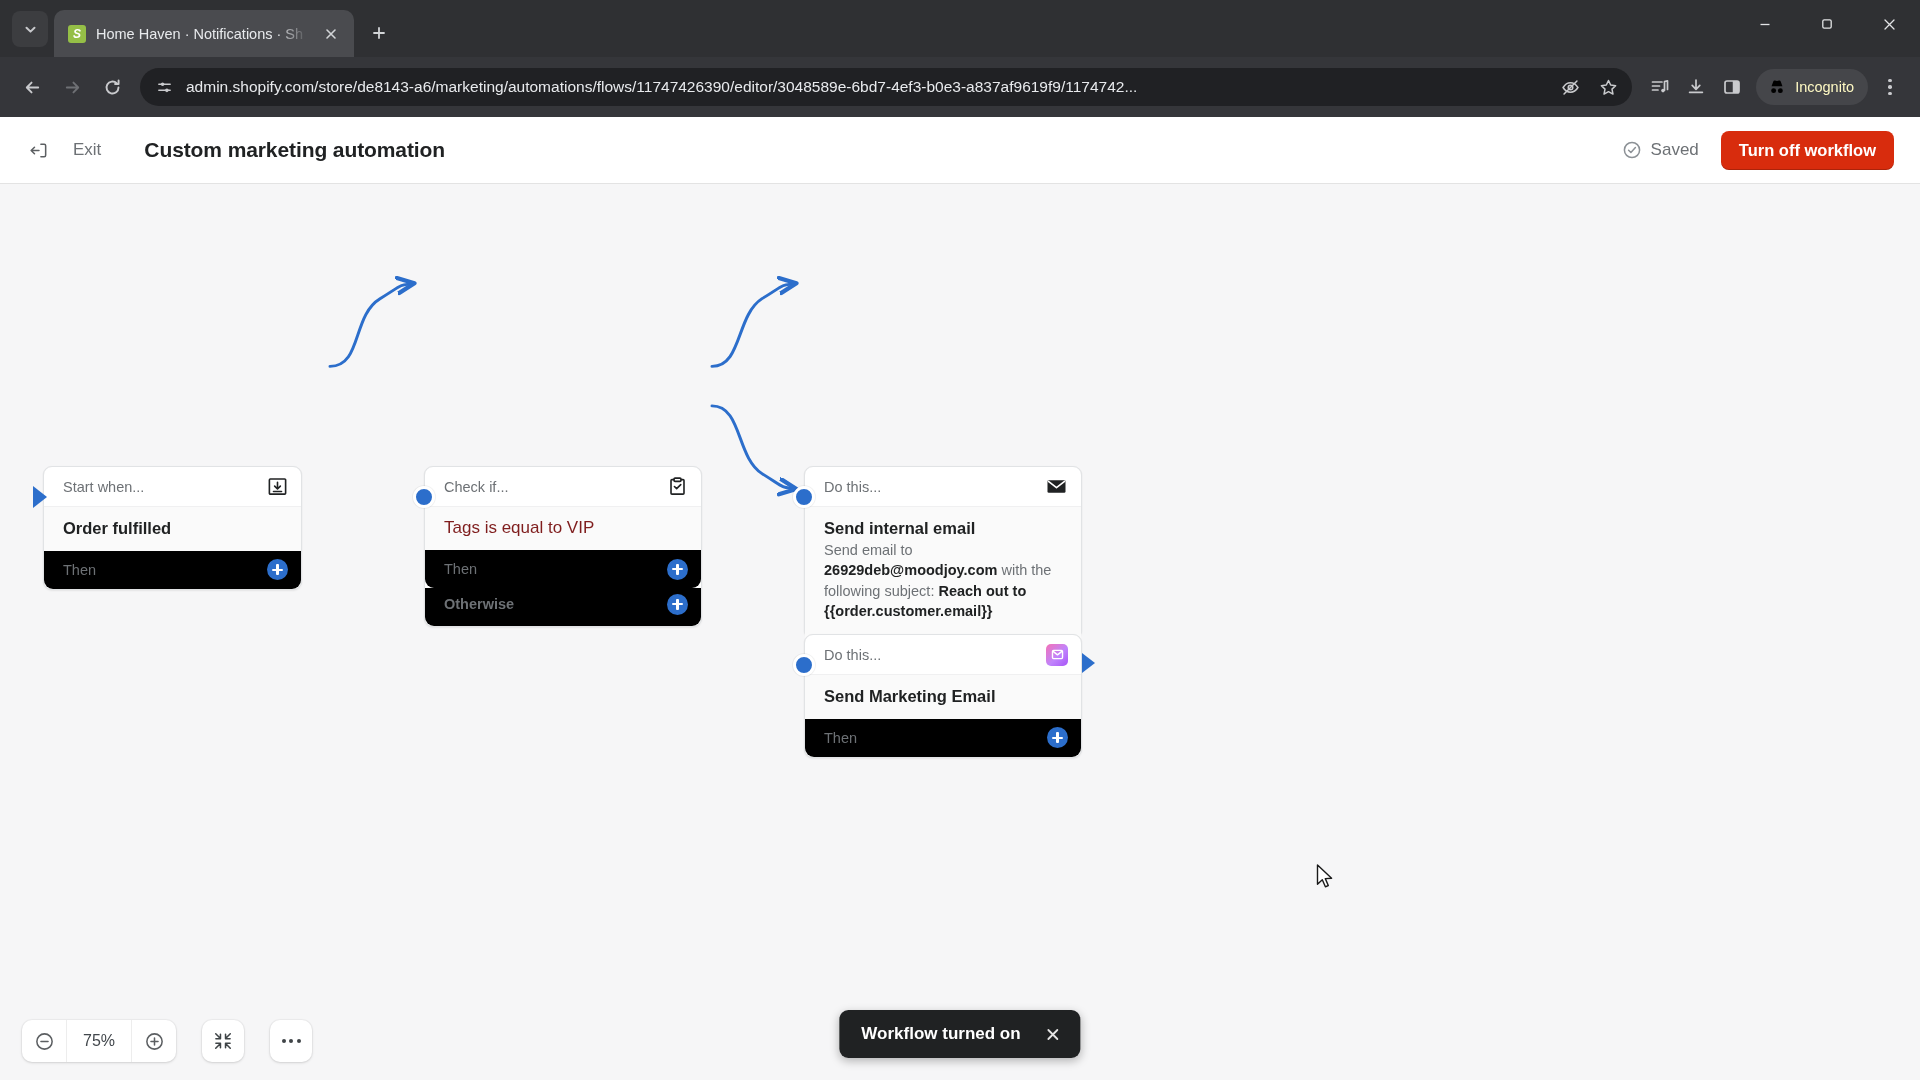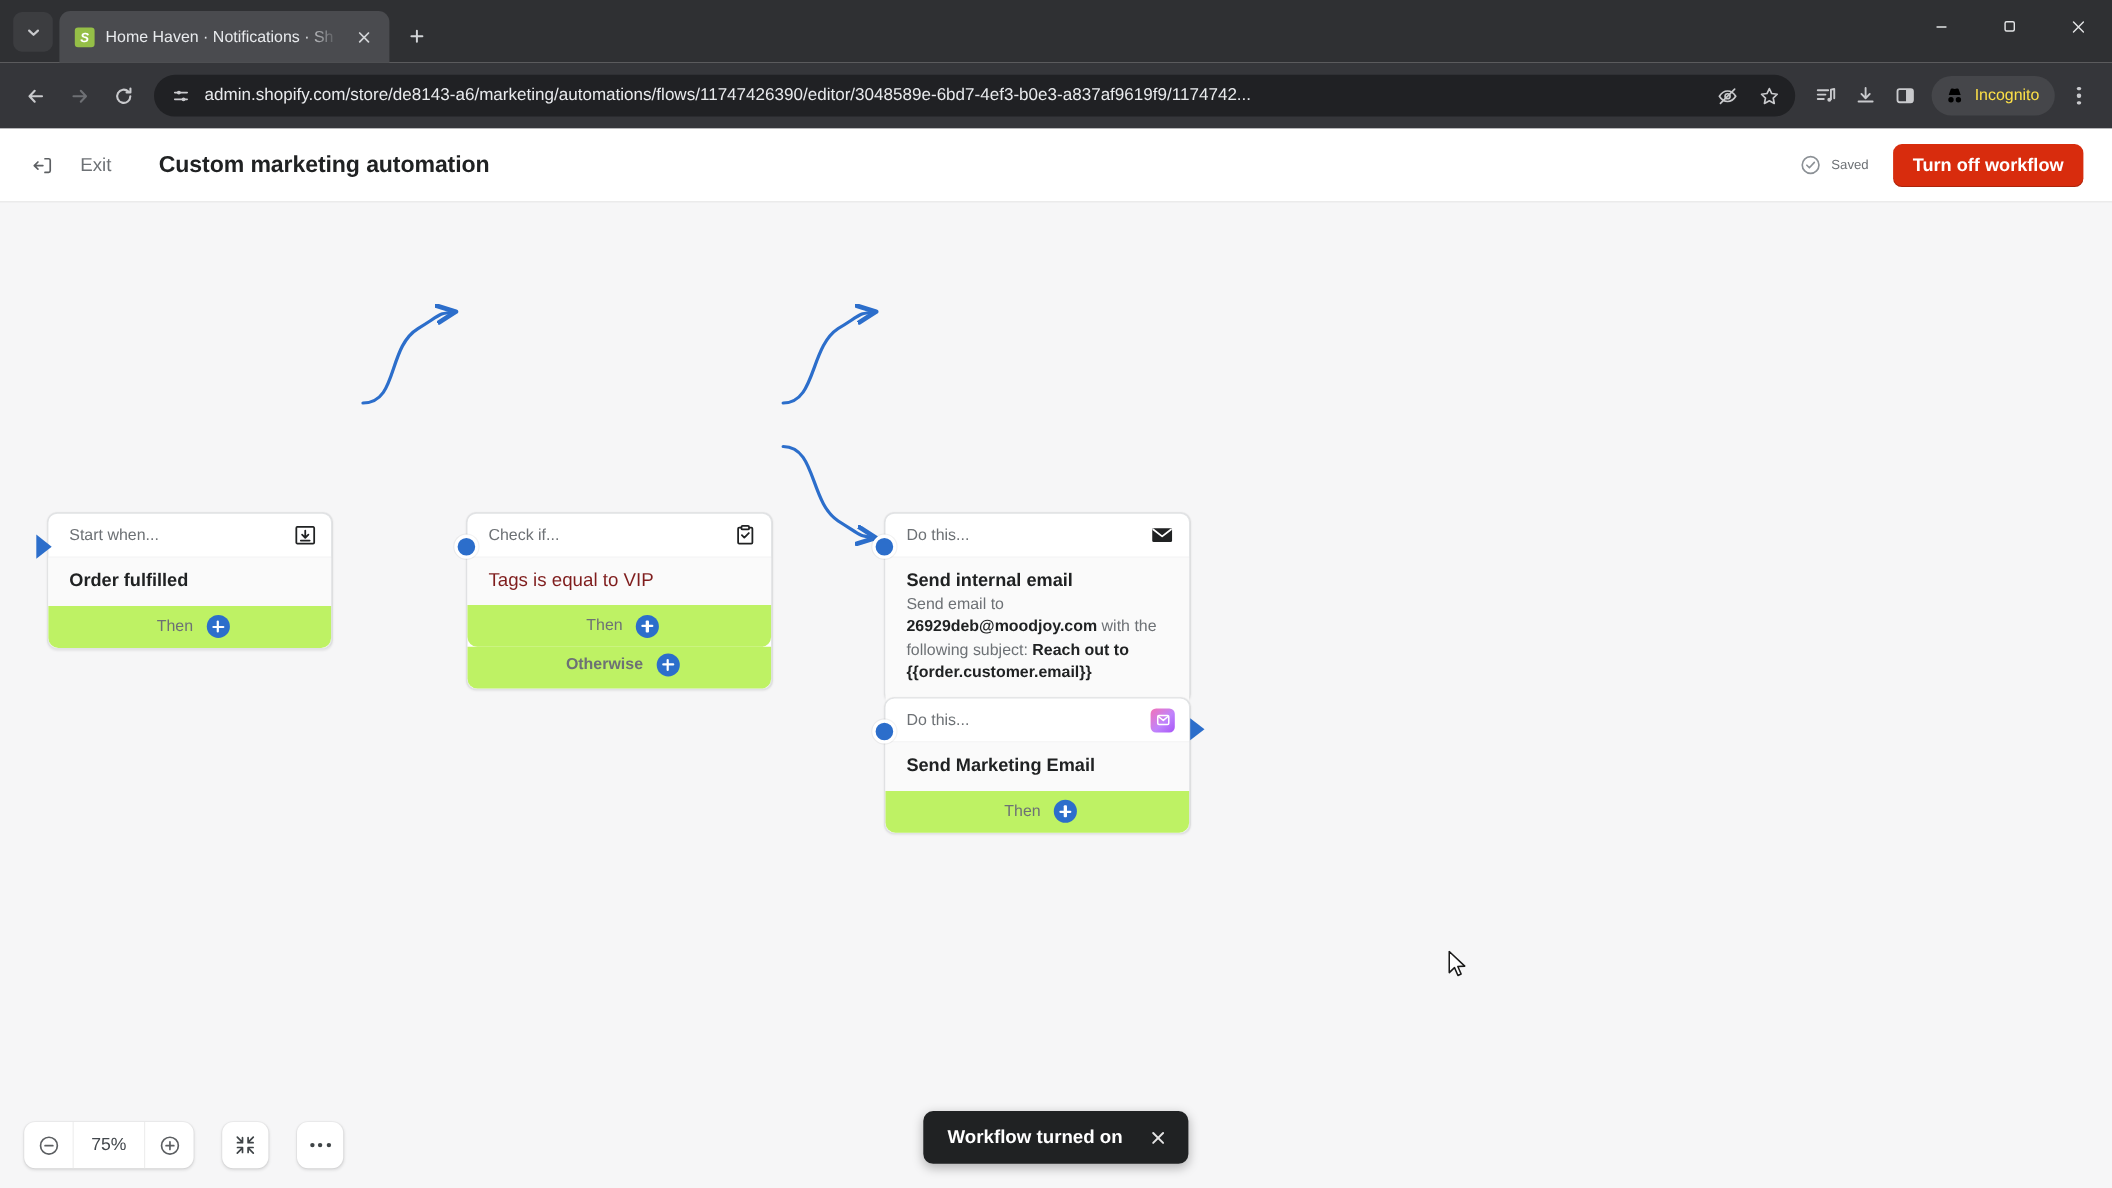--- a/index.html
+++ b/index.html
@@ -147,21 +147,21 @@
   .incognito-pill {
     height: 36px;
     border-radius: 18px;
     background: #45464a;
     display: flex; align-items: center;
     gap: 8px;
     padding: 0 14px 0 11px;
     margin-left: 6px;
     cursor: pointer;
   }
-  .incognito-pill .lbl { color: #fde047; font-size: 14.5px; }
+  .incognito-pill .lbl { color: #fef9c3; font-size: 14.5px; }
   .menu-dots { width: 36px; height: 36px; display: flex; flex-direction: column; align-items: center; justify-content: center; gap: 3px; cursor: pointer; margin-left: 4px;}
   .menu-dots i { width: 3.5px; height: 3.5px; background: #c9cacd; border-radius: 50%; display: block; }
 
   
   .app { flex: 1; display: flex; flex-direction: column; background: #f6f6f7; position: relative; }
   .app-header {
     height: 67px;
     background: #ffffff;
     border-bottom: 1px solid #e3e3e3;
     display: flex;
@@ -181,21 +181,21 @@
   .app-title {
     margin-left: 37px;
     font-size: 21px;
     font-weight: bold;
     color: #202223;
     letter-spacing: -0.1px;
   }
   .header-right { margin-left: auto; display: flex; align-items: center; gap: 22px; }
   .saved-state { display: flex; align-items: center; gap: 9px; }
   .saved-state svg { stroke: #8c9196; fill: none; stroke-width: 1.5; }
-  .saved-state .lbl { color: #6d7175; font-size: 12px; }
+  .saved-state .lbl { color: #6d7175; font-size: 17px; }
   .turn-off-btn {
     background: #d82c0d;
     color: #fff;
     border: none;
     border-radius: 8px;
     height: 39px;
     padding: 0 18px;
     font-size: 16.5px;
     font-weight: bold;
     font-family: "Liberation Sans", sans-serif;
@@ -225,25 +225,25 @@
     border-bottom: 1px solid #f0f0f1;
   }
   .node-head .kicker { font-size: 14.5px; color: #6d7175; flex: 1; }
   .node-head .hicon { flex: 0 0 auto; display: flex; align-items: center; justify-content: center; }
   .node-body { padding: 11px 19px 12px 19px; background: #fafafa; }
   .node-title { font-size: 16.5px; font-weight: bold; color: #202223; line-height: 1.25; }
   .node-sub { font-size: 14.5px; color: #6d7175; line-height: 1.42; margin-top: 1px; }
   .node-sub b { color: #202223; font-weight: bold; }
   .node-cond { font-size: 17px; color: #7f1d1d; }
   .node-foot {
-    display: flex; align-items: center; justify-content: center;
+    display: flex; align-items: center; justify-content: space-between;
     gap: 12px;
     padding: 8px 13px 8px 19px;
     min-height: 38px;
-    background: #bef264;
+    background: #000000;
     border-radius: 0 0 9px 9px;
   }
   .node-foot .lbl { font-size: 14.5px; color: #6d7175; }
   .plus {
     width: 21px; height: 21px; border-radius: 50%;
     background: #2c6ecb;
     display: flex; align-items: center; justify-content: center;
     position: relative;
     flex: 0 0 21px;
     cursor: pointer;

